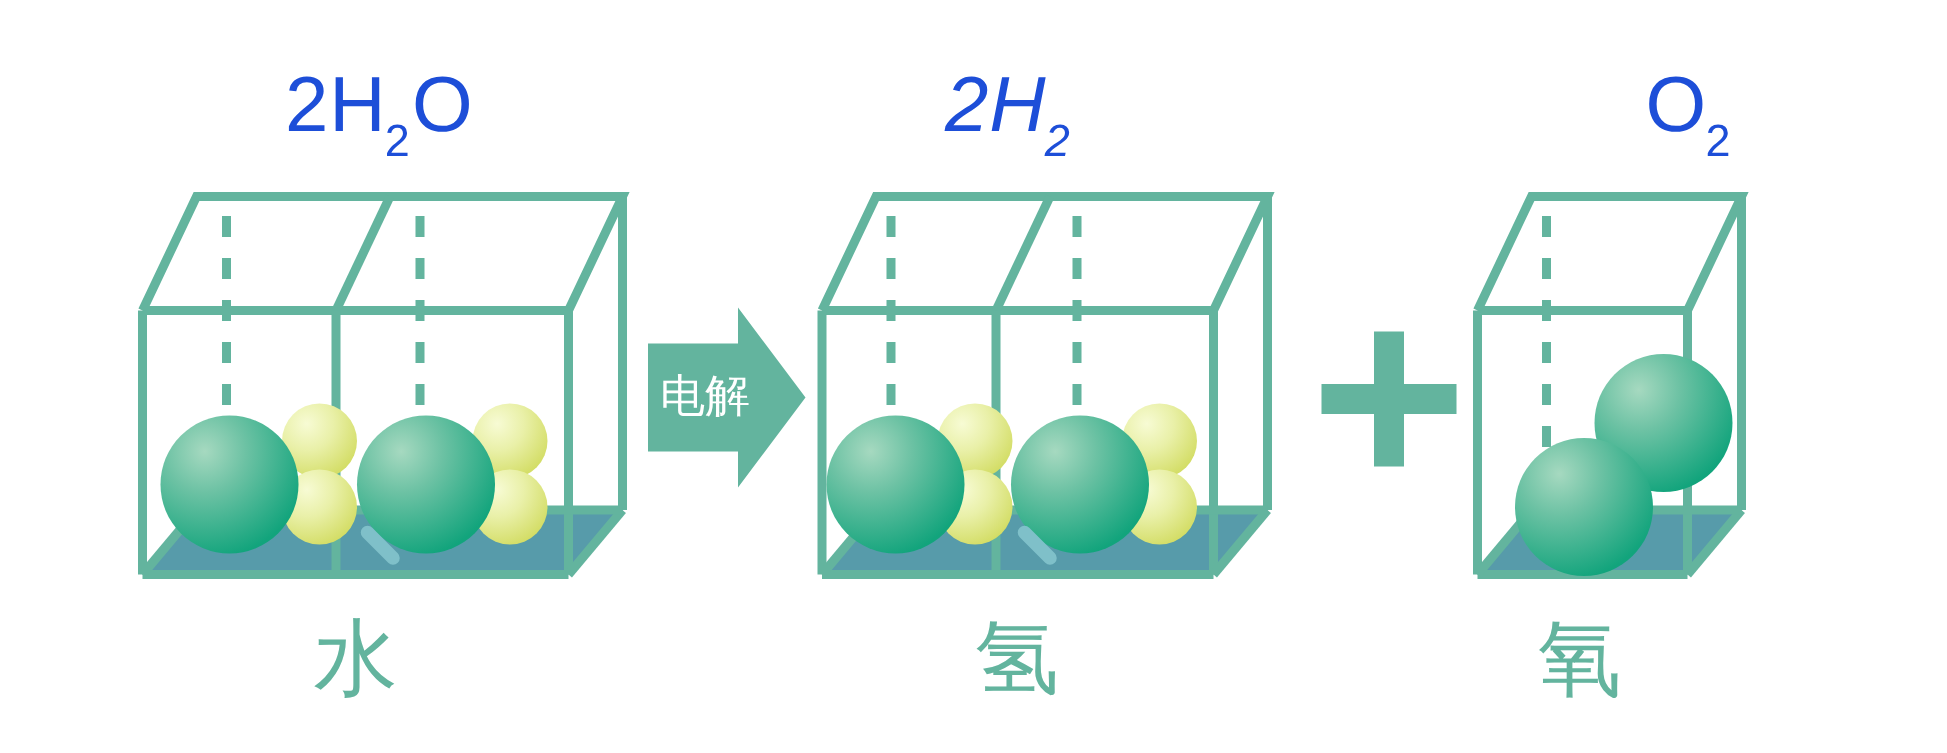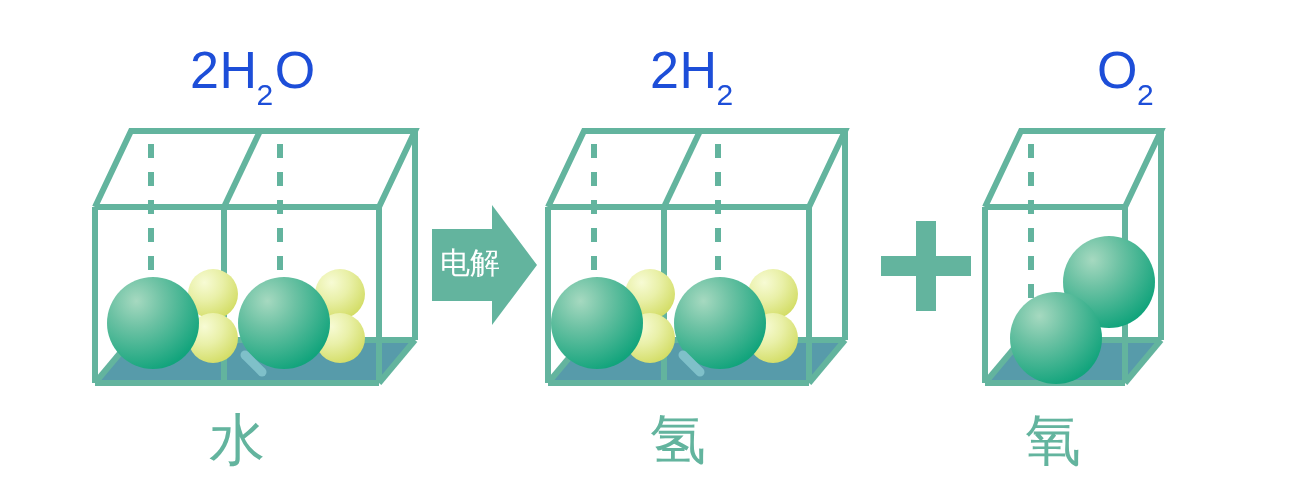--- a/index.html
+++ b/index.html
@@ -60,33 +60,33 @@
     pointer-events: none;
   }
 
   .arrow-text {
     position: absolute;
     color: #ffffff;
     font-size: 30px;
     line-height: 1;
     white-space: nowrap;
     user-select: none;
-    font-family: Liberation Mono, monospace;
+    font-family: Liberation Sans, sans-serif;
   }
 </style>
 </head>
 <body>
 
 <div id="stage">
 
   <div class="formula-label" style="left:190px; top:44px;">
     <span>2H</span><span class="sub">2</span><span>O</span>
   </div>
 
-  <div class="formula-label" style="left:650px; top:44px;">
+  <div class="formula-label" style="left:630px; top:44px;font-style:italic;">
     <span>2H</span><span class="sub">2</span>
   </div>
 
   <div class="formula-label" style="left:1053px; top:44px;margin-left:44px;">
     <span>O</span><span class="sub">2</span>
   </div>
 
   <svg class="svg-layer" viewBox="0 0 1298 502" width="1298" height="502">
     <defs>
       <radialGradient id="gradO" cx="32%" cy="26%" r="78%">

